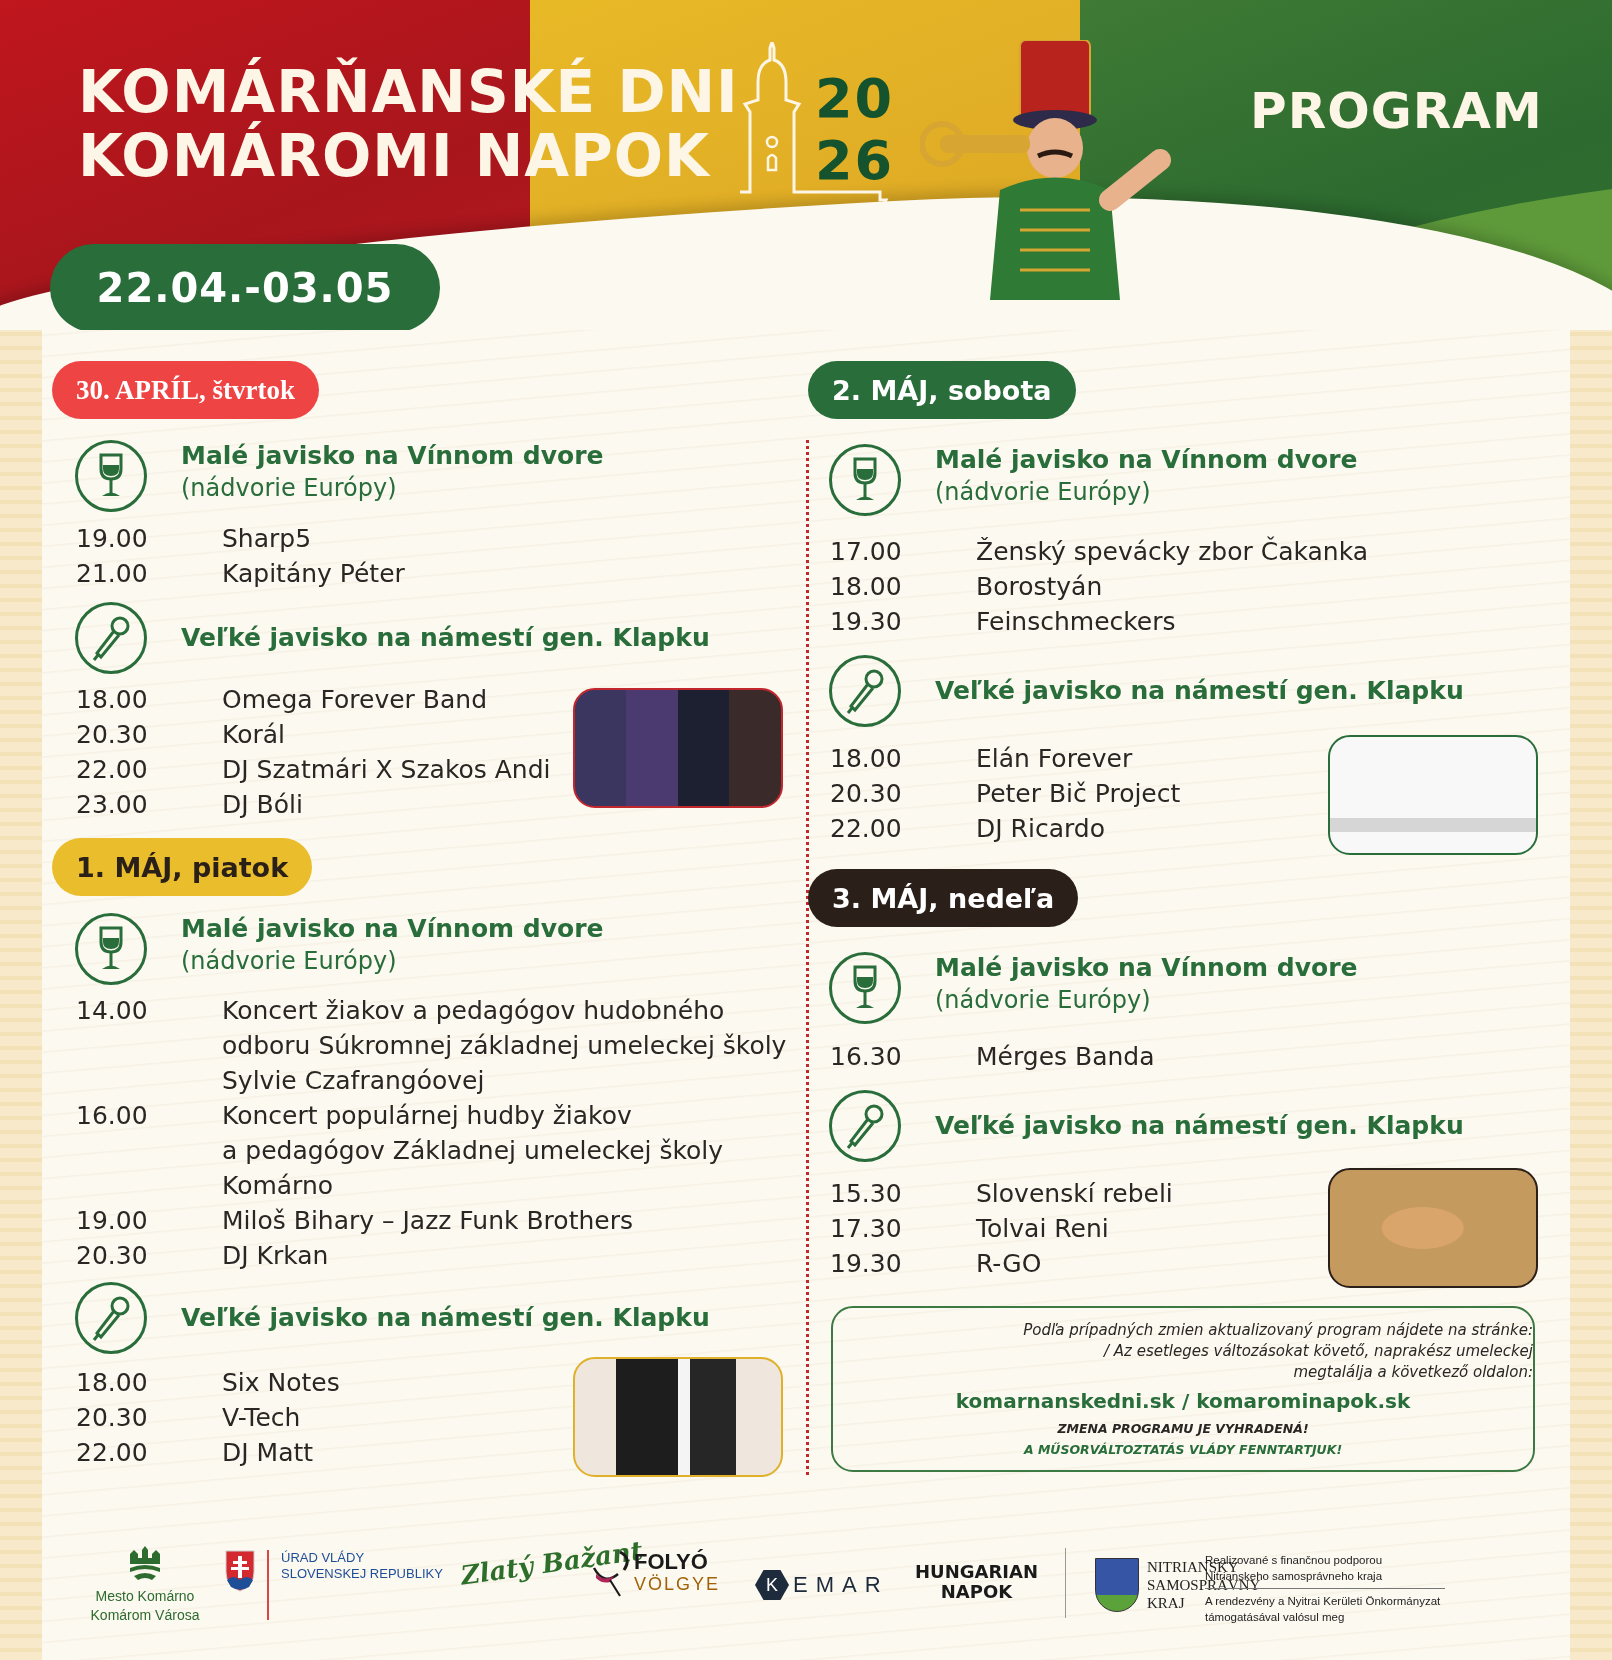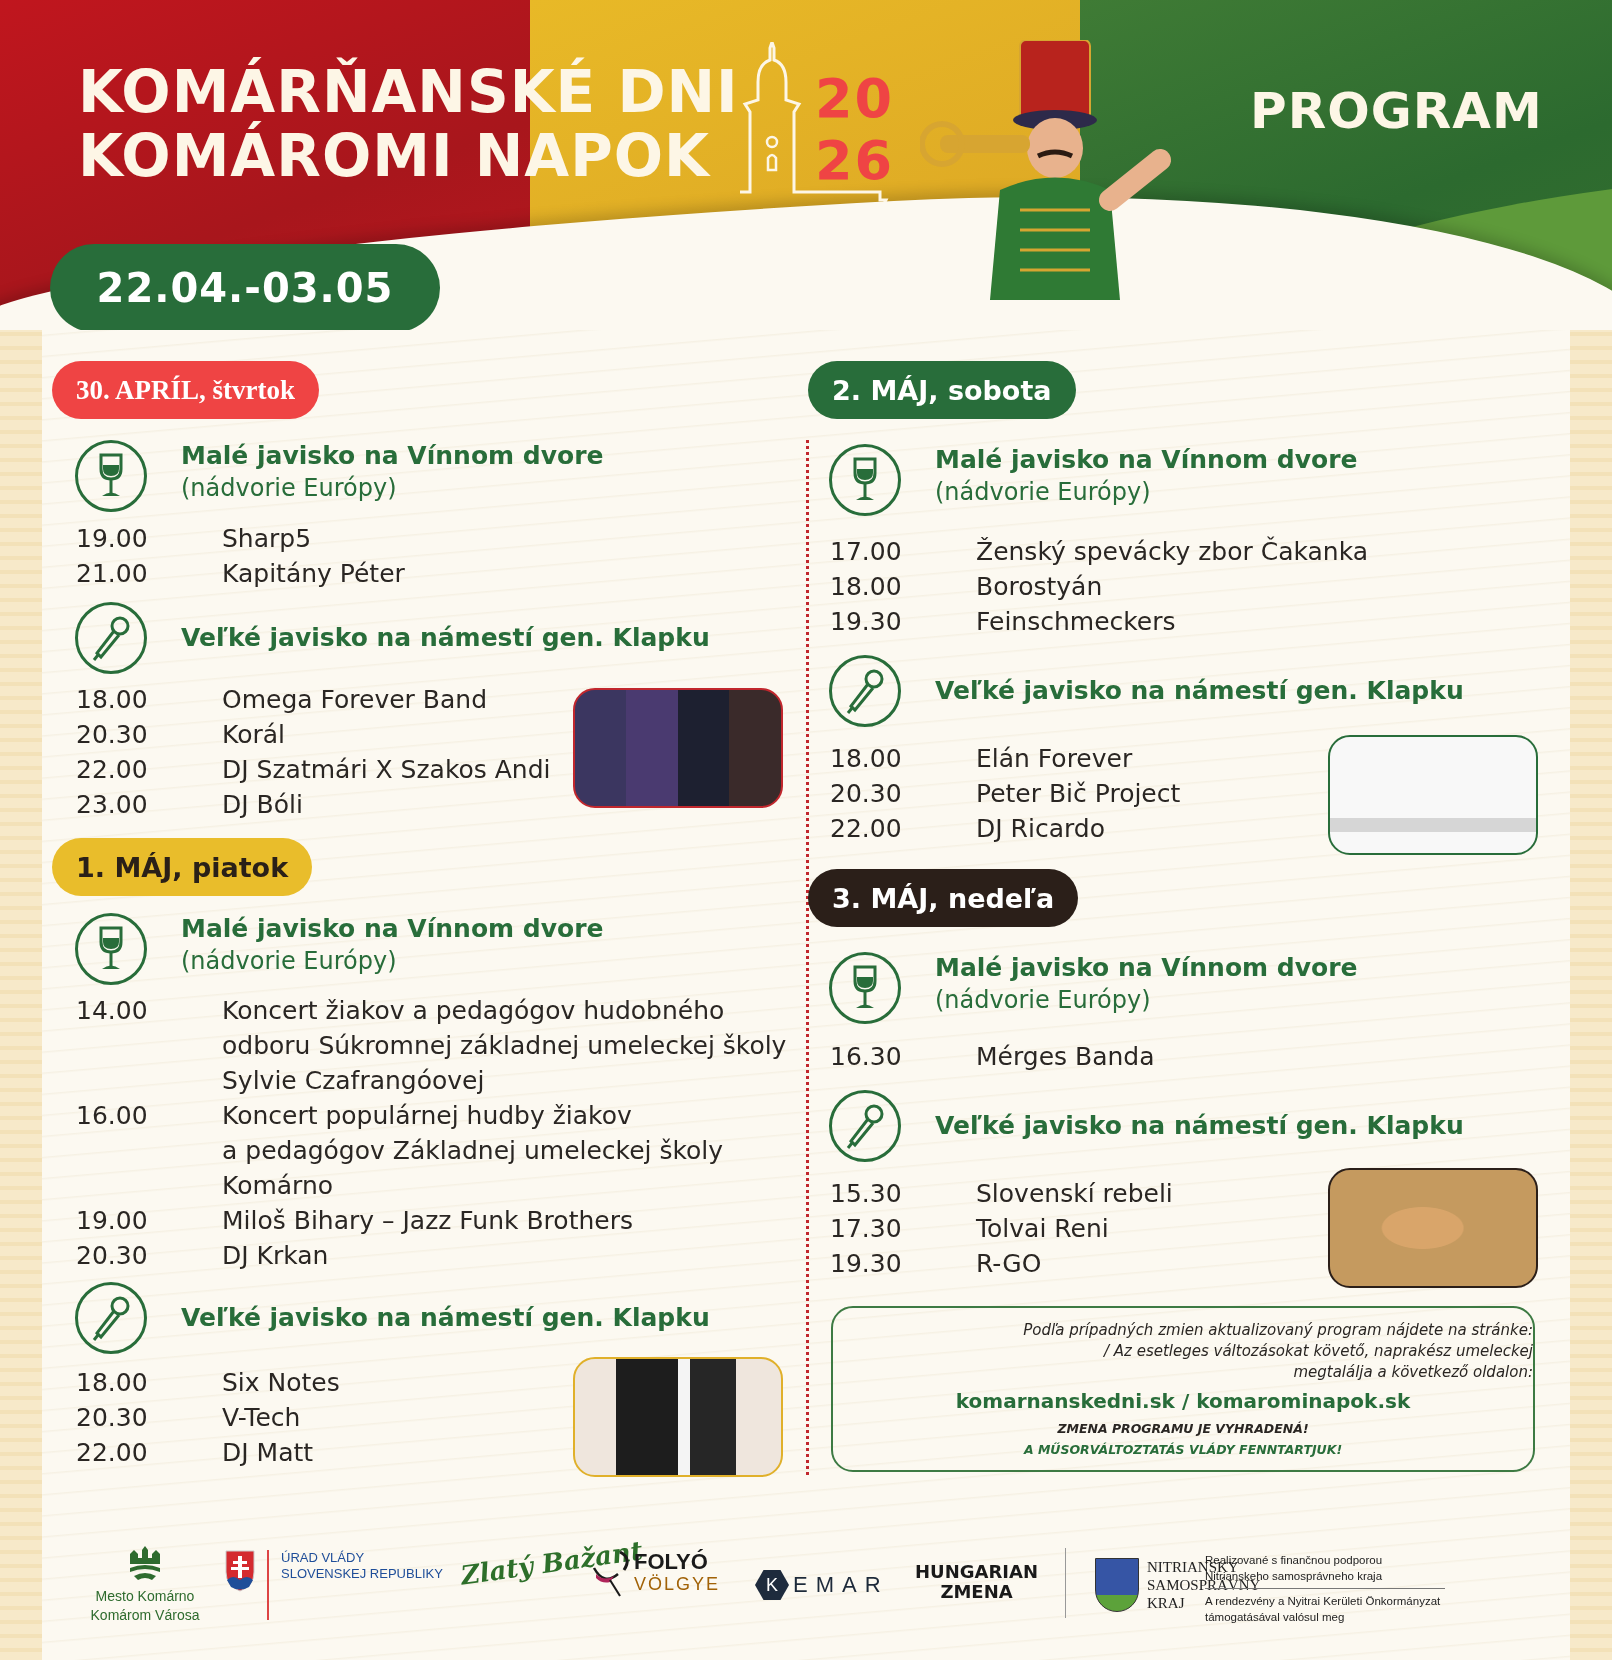--- a/index.html
+++ b/index.html
@@ -41,21 +41,21 @@
     transform: rotate(-6deg);
   }
   .title {
     position: absolute; left: 78px; top: 60px;
     color: #fdf6e6; font-weight: bold; font-size: 58px; line-height: 64px;
     letter-spacing: 1px; font-family: "DejaVu Sans", sans-serif;
   }
   .title div { white-space: nowrap; }
   .tower { position: absolute; left: 740px; top: 42px; }
   .year {
-    position: absolute; left: 815px; top: 68px; color: #ef4444;
+    position: absolute; left: 815px; top: 68px; color: #14532d;
     font-family: "DejaVu Sans", sans-serif; font-weight: bold; font-size: 54px; line-height: 62px;
     letter-spacing: 2px;
   }
   .program {
     position: absolute; left: 1250px; top: 82px; color: #fdf6e6;
     font-family: "DejaVu Sans", sans-serif; font-weight: bold; font-size: 50px; letter-spacing: 1px;
   }
   .mascot { position: absolute; left: 920px; top: 40px; width: 290px; height: 260px; }
   .date-pill {
     position: absolute; left: 50px; top: 244px; width: 390px; height: 88px;
@@ -471,21 +471,21 @@
       <div class="fb">FOLYÓ</div>
       <div class="fv">VÖLGYE</div>
     </div>
   </div>
   <div class="logo logo-kemar">
     <span class="hex">K</span>
     <span>EMAR</span>
   </div>
   <div class="logo logo-hstars">
     <div>HUNGARIAN</div>
-    <div>ZMENA</div>
+    <div>NAPOK</div>
   </div>
   <div class="vsep"></div>
   <div class="logo logo-nsk">
     <div class="shield"></div>
     <div class="t">
       <div>NITRIANSKY</div>
       <div>SAMOSPRÁVNY</div>
       <div>KRAJ</div>
     </div>
   </div>

